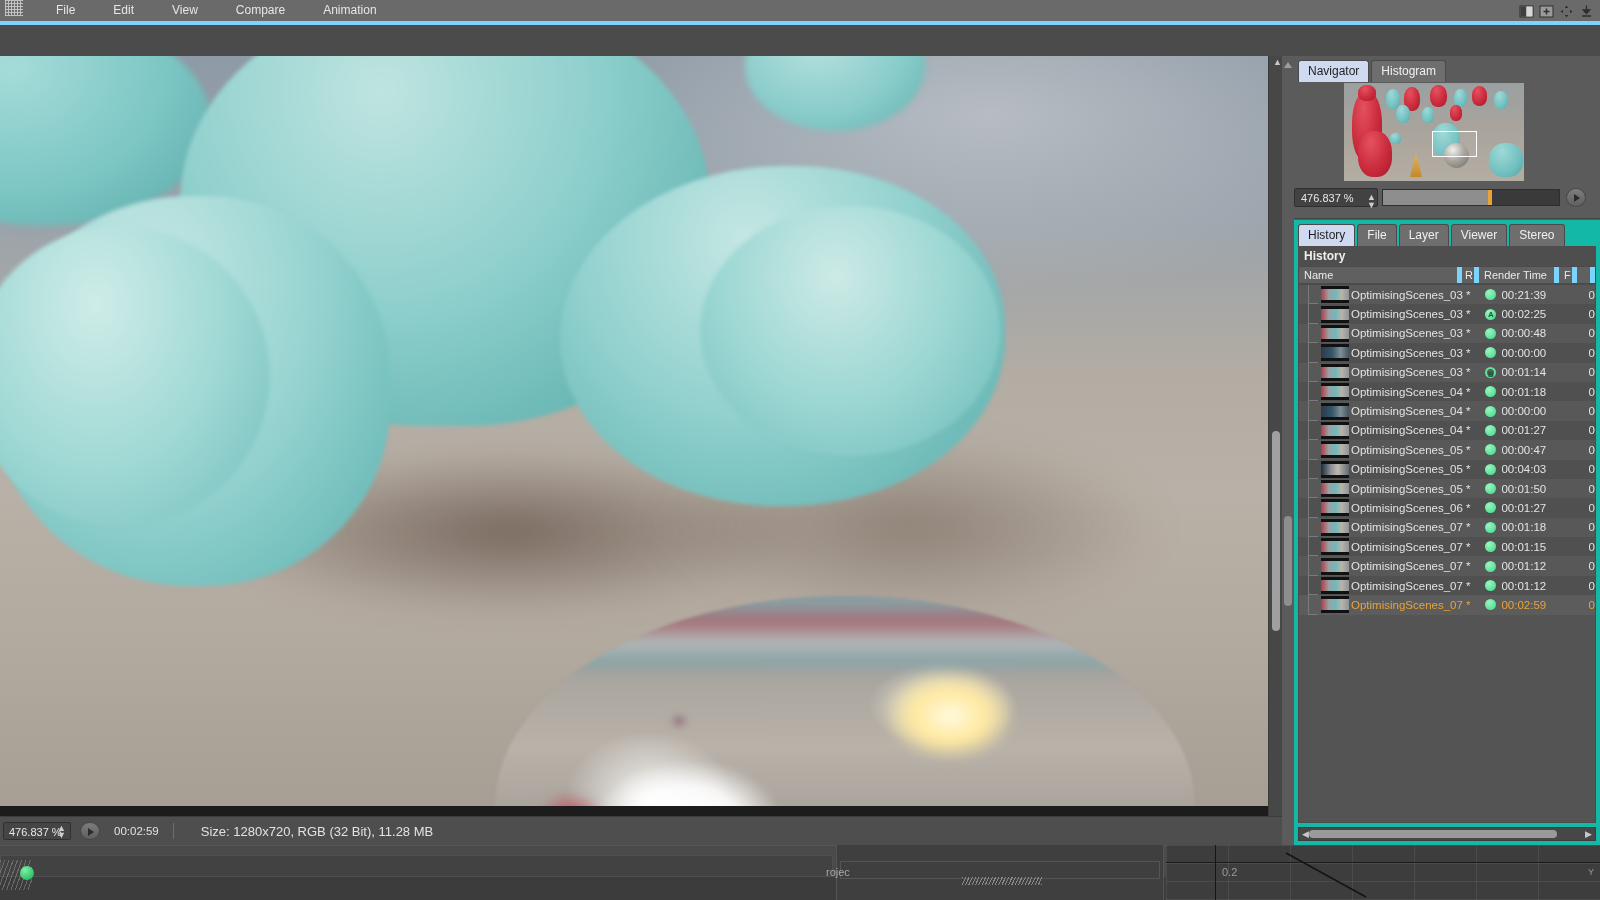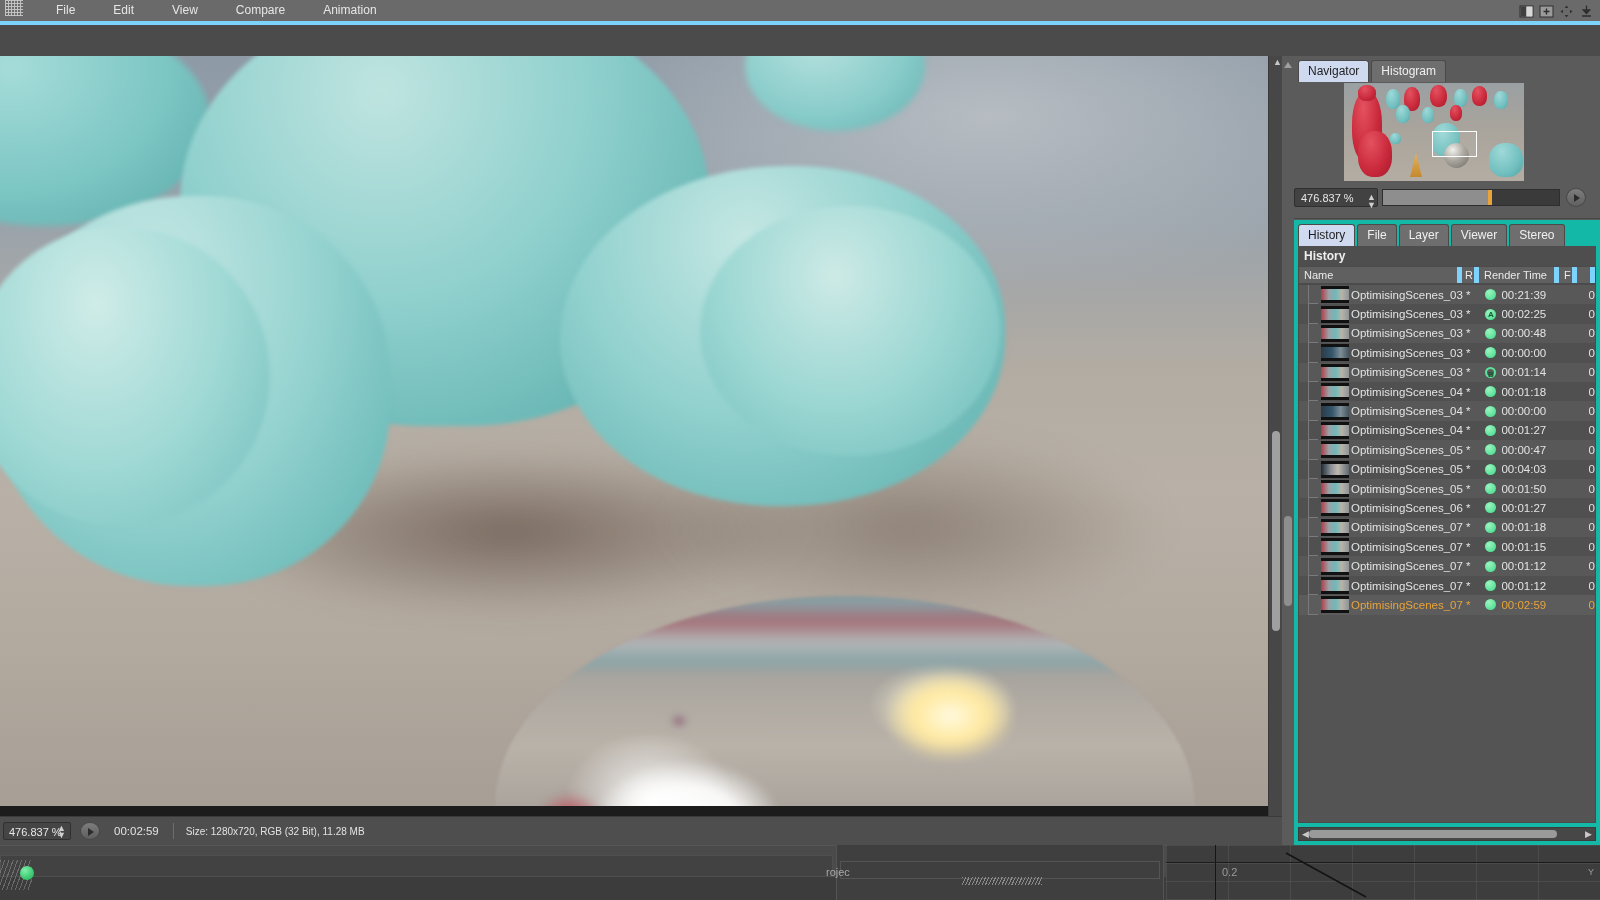--- a/index.html
+++ b/index.html
@@ -332,21 +332,21 @@
   }
   #sb-zoomstep{ position:absolute; right:4px; top:2px; font-size:9px; color:#cfcfcf; line-height:7px;}
   #sb-play{
     margin-left:9px; width:20px;height:18px;border-radius:50%; position:relative;
     background:linear-gradient(to bottom,#7d7d7d,#5e5e5e); border:1px solid #484848;
   }
   #sb-play-tri{ position:absolute; left:7px; top:5px; width:0;height:0;
     border-top:4px solid transparent;border-bottom:4px solid transparent;border-left:6px solid #2c2c2c;}
   #sb-time{ margin-left:14px; font-size:11.5px; color:#e2e2e2; }
   #sb-div{ margin-left:14px; width:1px; height:16px; background:#6d6d6d;}
-  #sb-size{ margin-left:12px; font-size:10px; color:#e2e2e2; }
+  #sb-size{ margin-left:27px; font-size:13px; color:#e2e2e2; }
 </style>
 </head>
 <body>
 
 <div id="bg-app">
   <div id="bg-strip-1"></div>
   <div id="bg-strip-2"></div>
   <div id="bg-strip-3"></div>
   <div id="bg-proj-box"></div>
   <div id="bg-proj-label">rojec</div>

